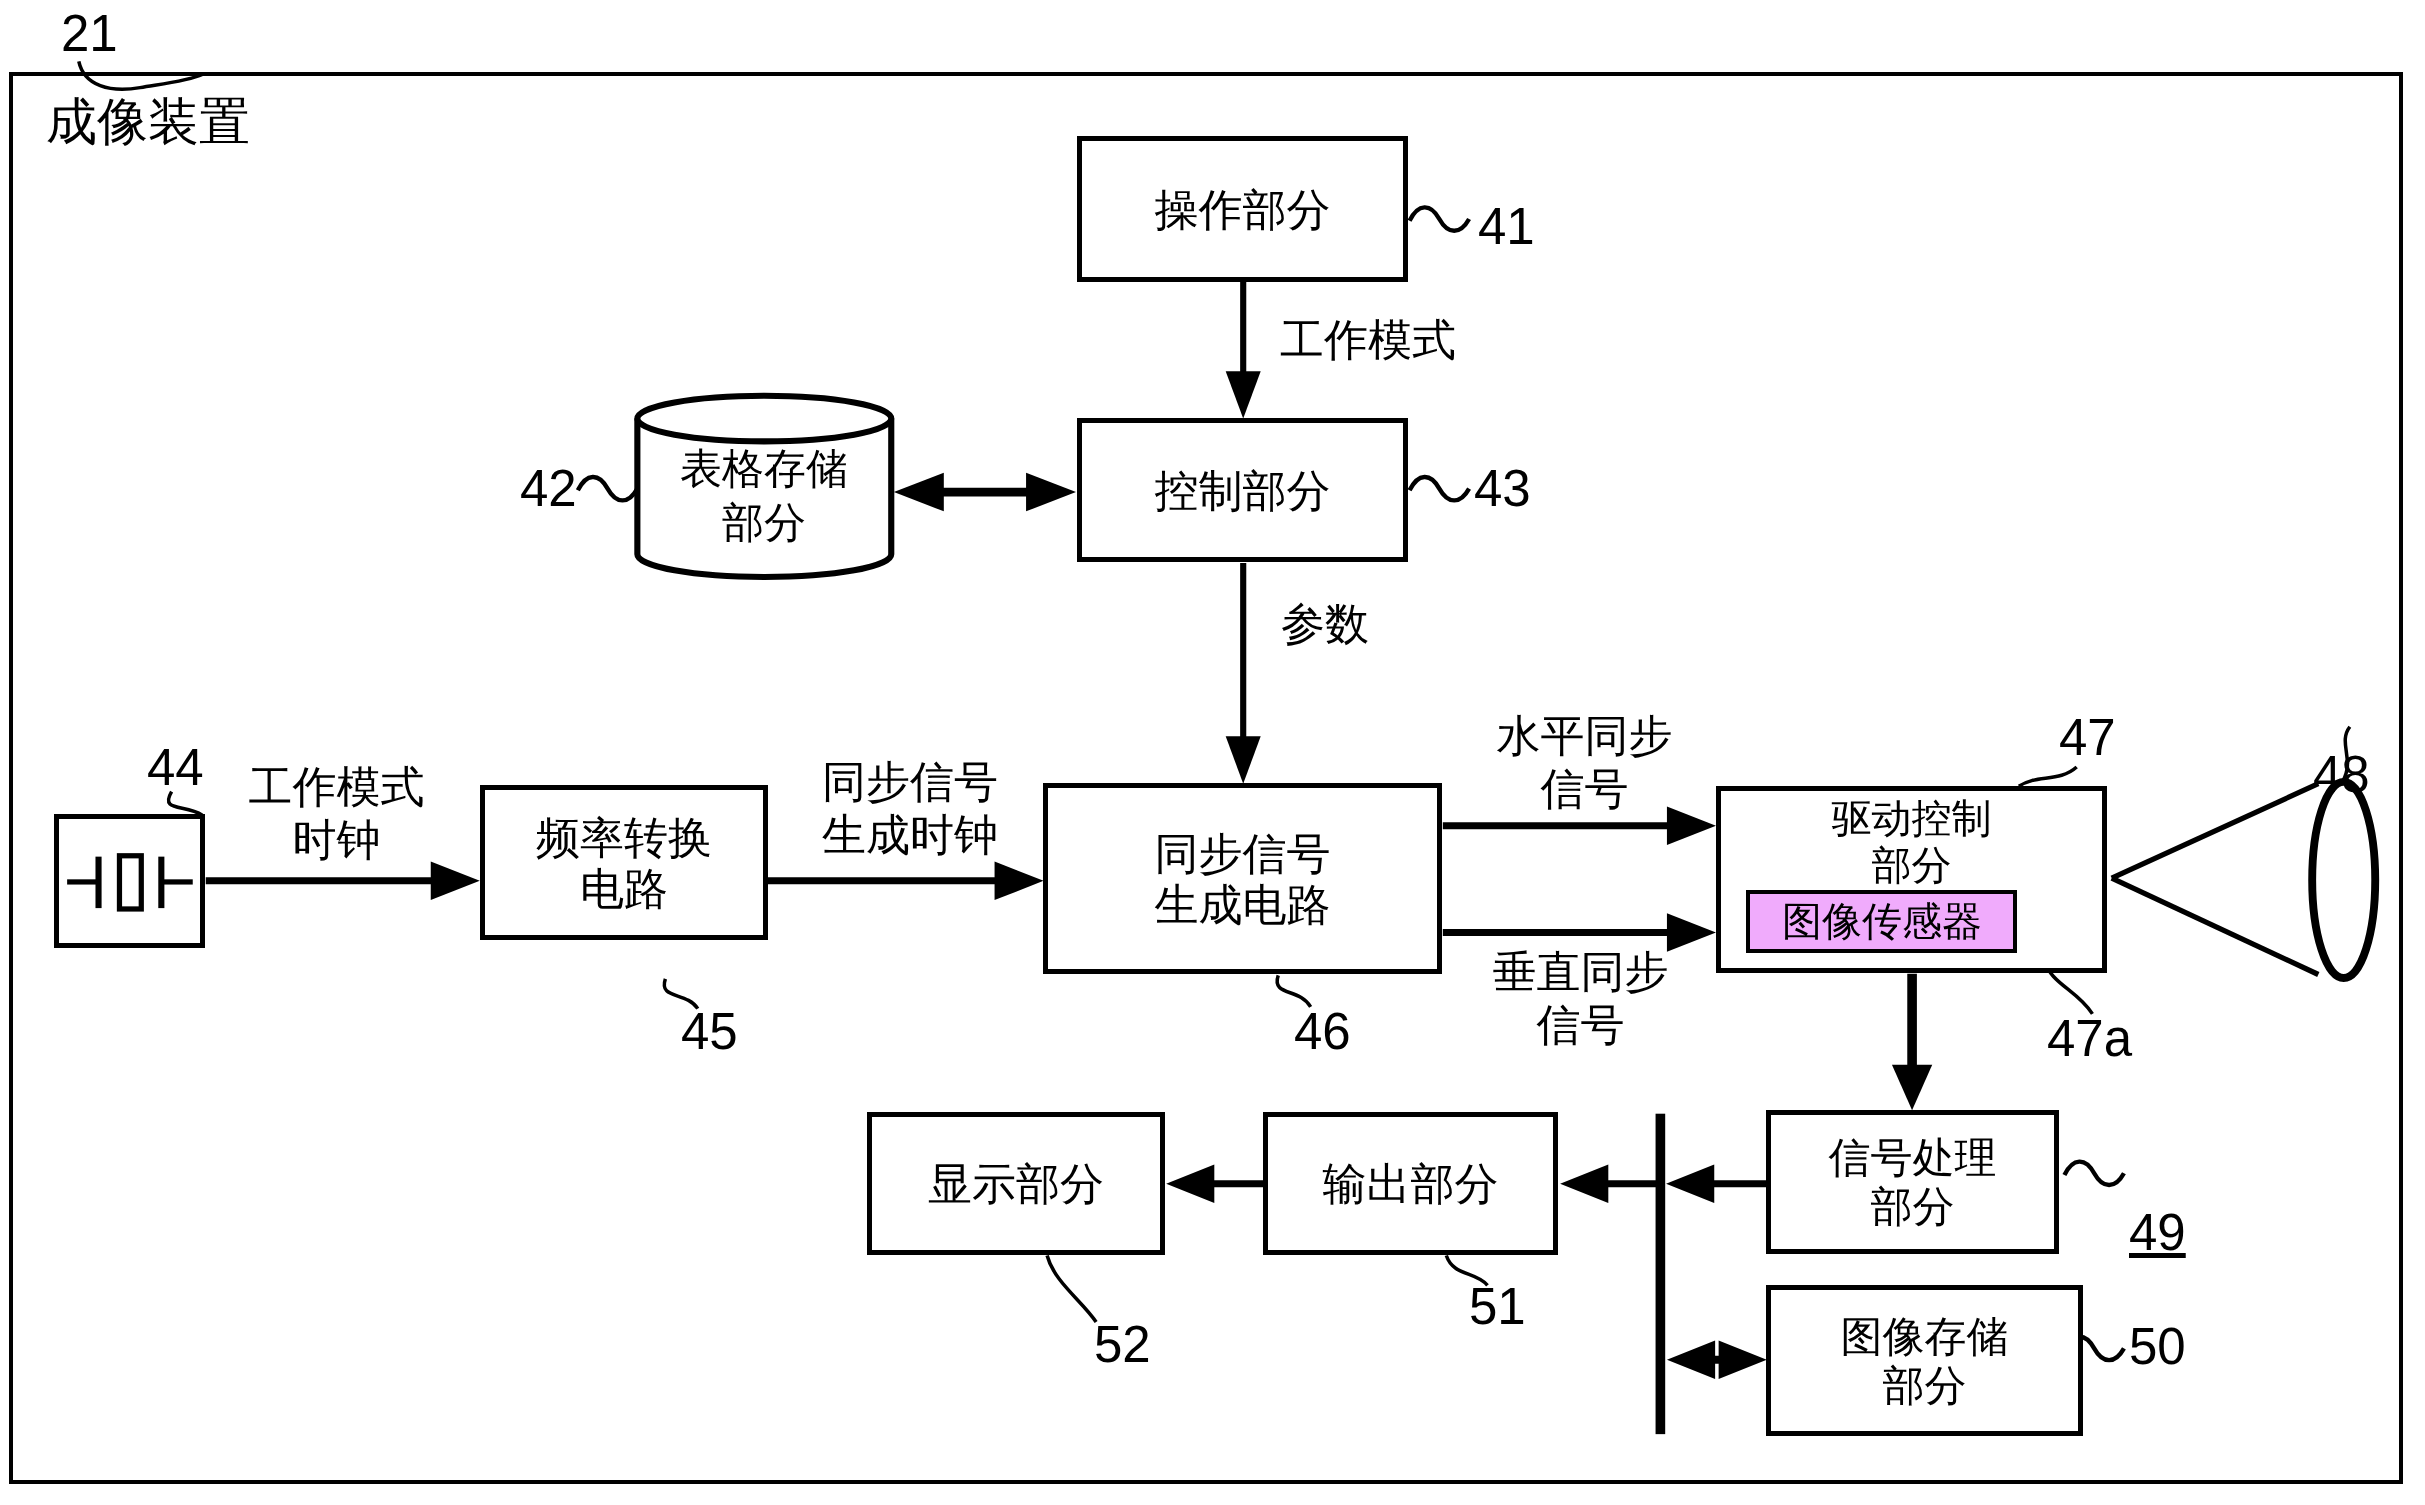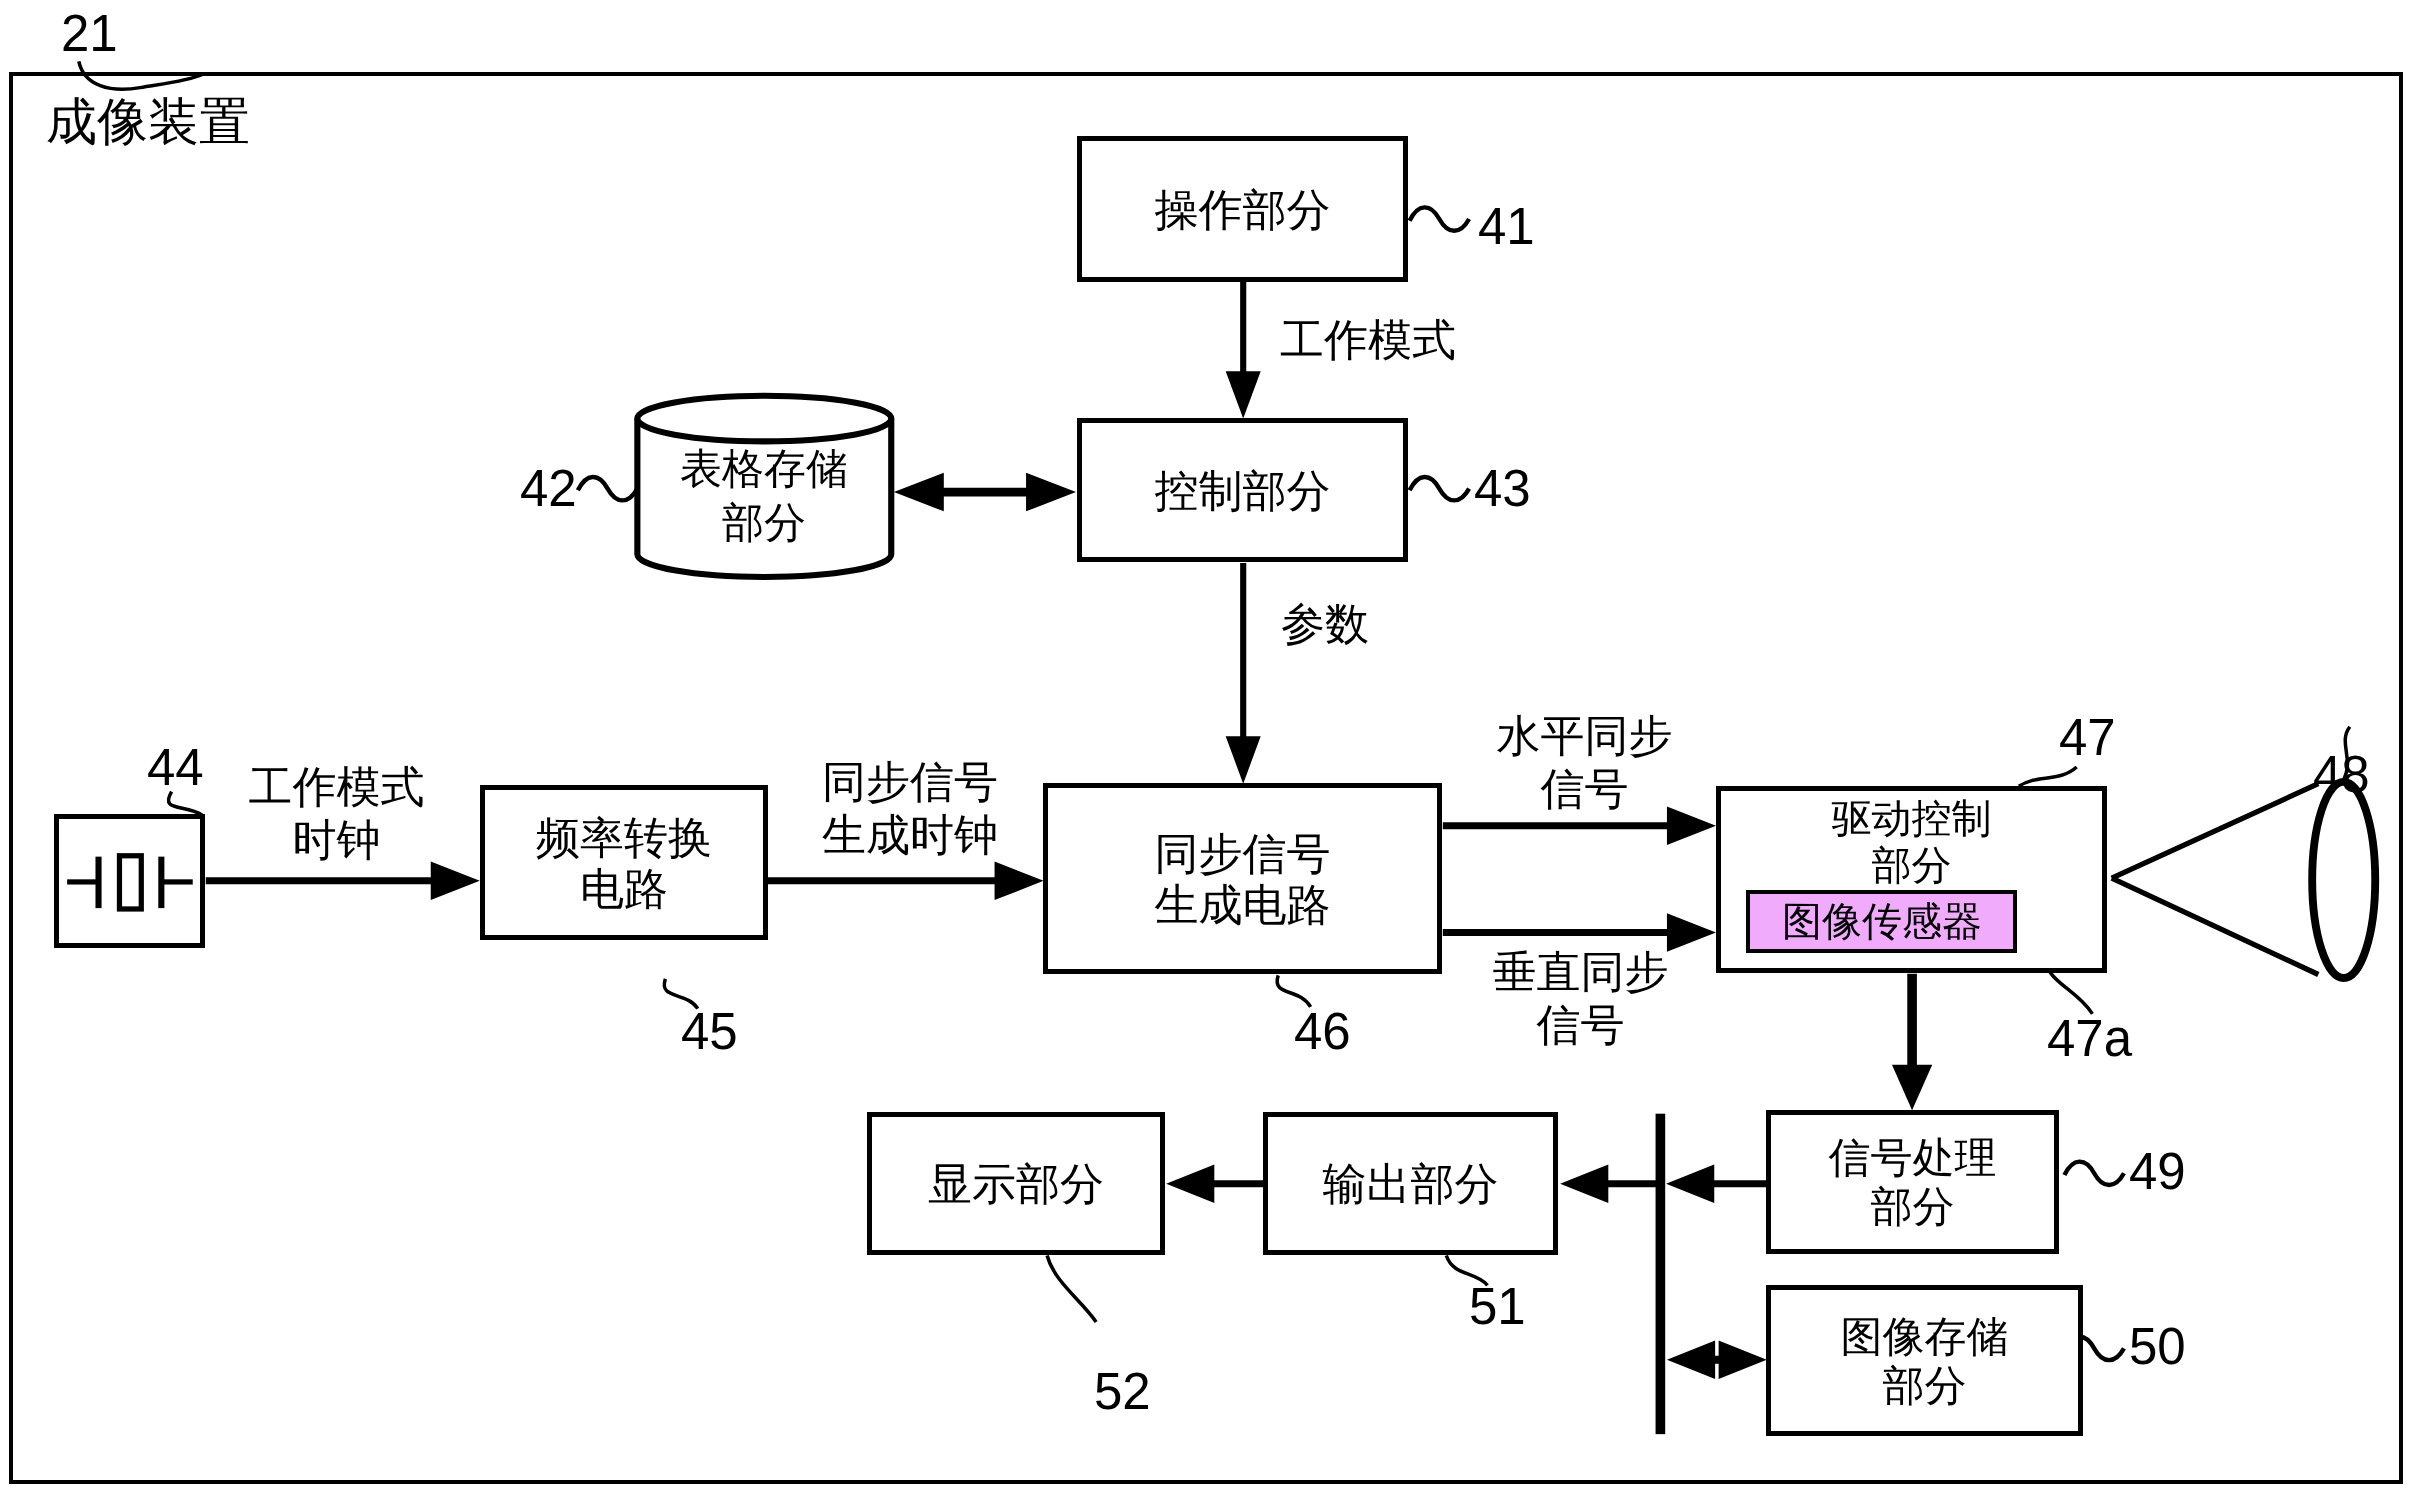--- a/index.html
+++ b/index.html
@@ -207,19 +207,19 @@
 
   <div class="lbl num" style="left:1478px;top:200px;">41</div>
   <div class="lbl num" style="left:520px;top:462px;">42</div>
   <div class="lbl num" style="left:1474px;top:462px;">43</div>
   <div class="lbl num" style="left:147px;top:741px;">44</div>
   <div class="lbl num" style="left:681px;top:1005px;">45</div>
   <div class="lbl num" style="left:1294px;top:1005px;">46</div>
   <div class="lbl num" style="left:2059px;top:711px;">47</div>
   <div class="lbl num" style="left:2047px;top:1012px;">47a</div>
   <div class="lbl num" style="left:2313px;top:716px;margin-top:32px;">48</div>
-  <div class="lbl num" style="left:2129px;top:1145px;">49</div>
+  <div class="lbl num" style="left:2129px;top:1206px;text-decoration:underline;">49</div>
   <div class="lbl num" style="left:2129px;top:1320px;">50</div>
   <div class="lbl num" style="left:1469px;top:1280px;">51</div>
-  <div class="lbl num" style="left:1094px;top:1318px;margin-top:47px;">52</div>
+  <div class="lbl num" style="left:1094px;top:1318px;">52</div>
 
 </div>
 
 
 </body></html>

